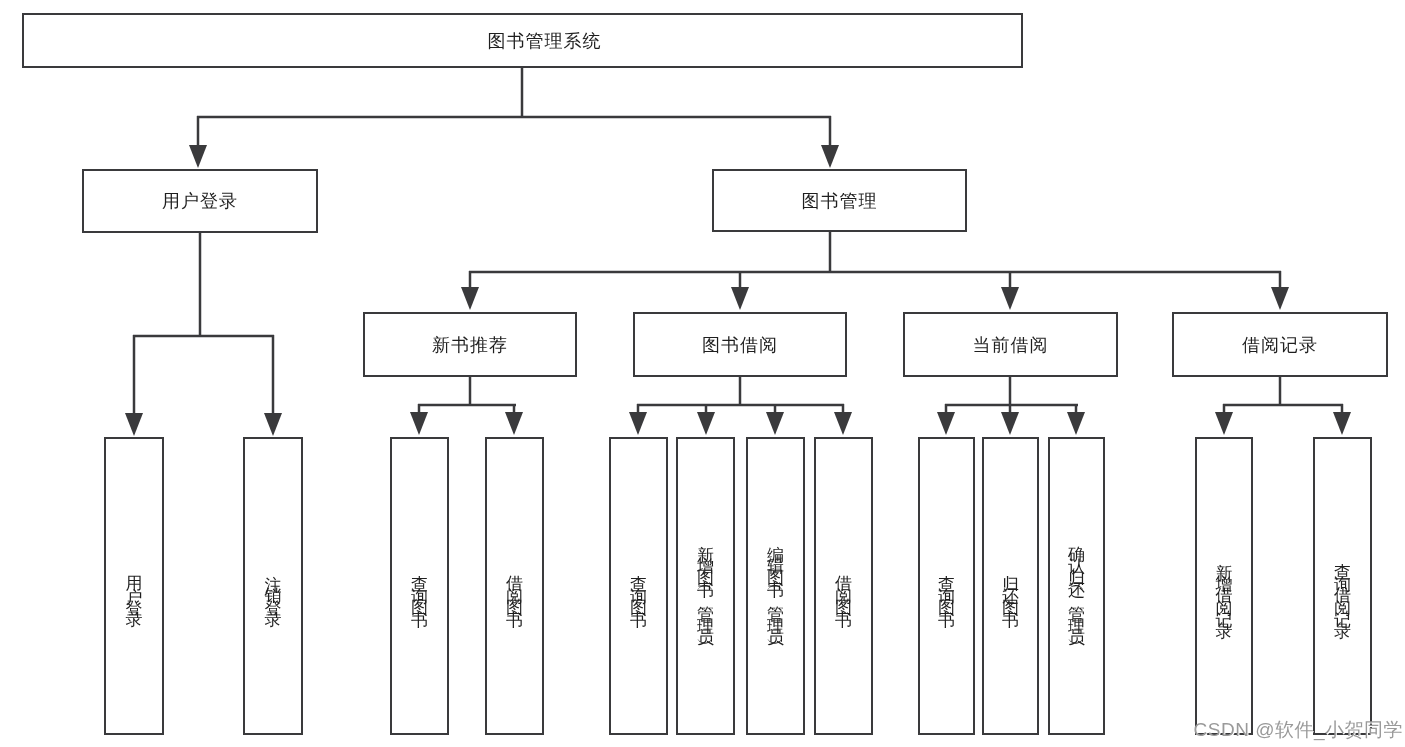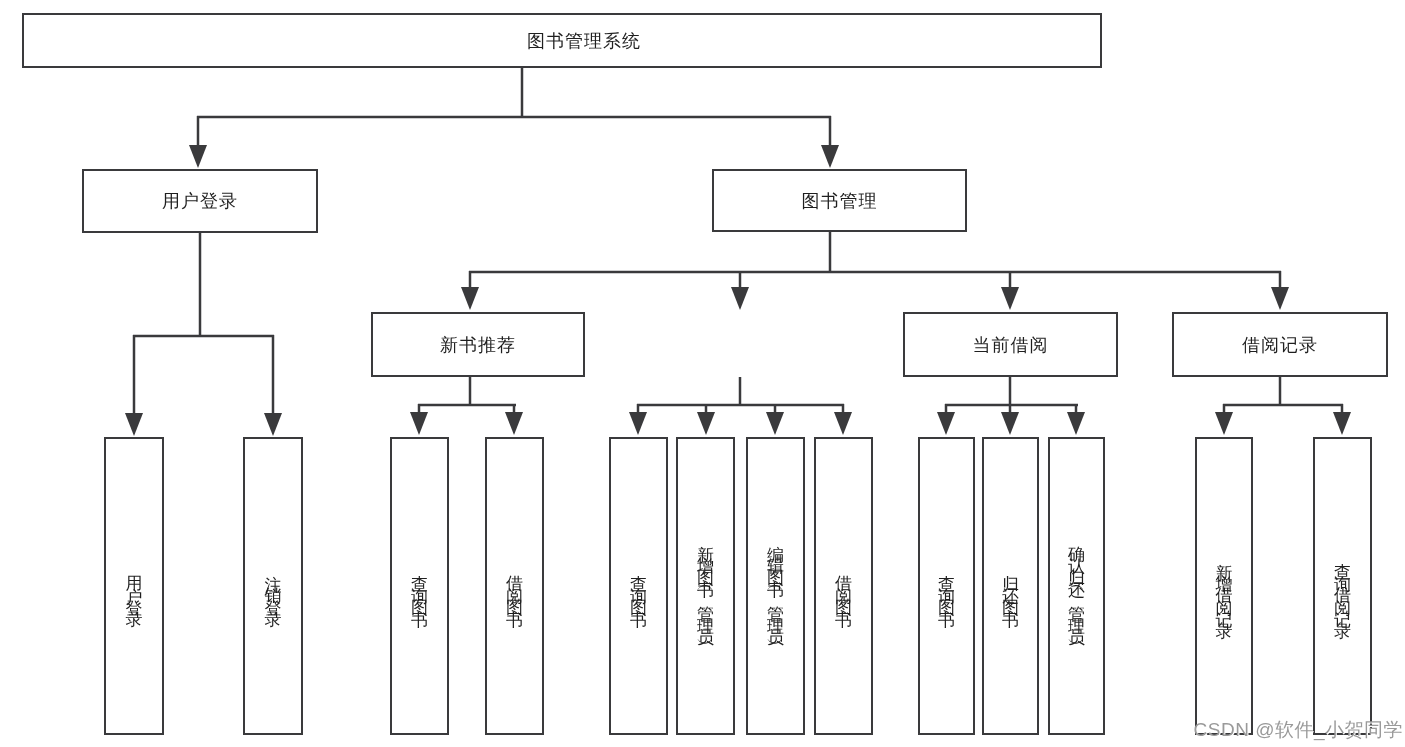--- a/index.html
+++ b/index.html
@@ -126,33 +126,36 @@
     <path class="arrow" d="M1076,435 l-9,-23 h18 z"></path>
 
     <line class="stroke" x1="1280" y1="377" x2="1280" y2="406"></line>
     <line class="stroke" x1="1223" y1="405" x2="1343" y2="405"></line>
     <line class="stroke" x1="1224" y1="404" x2="1224" y2="418"></line>
     <path class="arrow" d="M1224,435 l-9,-23 h18 z"></path>
     <line class="stroke" x1="1342" y1="404" x2="1342" y2="418"></line>
     <path class="arrow" d="M1342,435 l-9,-23 h18 z"></path>
   </svg>
 
-  <div class="node" style="left:22px; top:13px; width:1080px; height:55px;padding-left:44px;">
+  <div class="node" style="left:22px; top:13px; width:1001px; height:55px;padding-left:44px;">
     <span>图书管理系统</span>
   </div>
 
   <div class="node" style="left:82px; top:169px; width:236px; height:64px;">
     <span>用户登录</span>
   </div>
   <div class="node" style="left:712px; top:169px; width:255px; height:63px;">
     <span>图书管理</span>
   </div>
 
-  <div class="node" style="left:363px; top:312px; width:214px; height:65px;margin-left:8px;">
+  <div class="node" style="left:363px; top:312px; width:214px; height:65px;">
     <span>新书推荐</span>
+  </div>
+  <div class="node" style="left:633px; top:312px; width:214px; height:65px;">
+    <span>图书借阅</span>
   </div>
   <div class="node" style="left:1172px; top:312px; width:216px; height:65px;">
     <span>借阅记录</span>
   </div>
   <div class="node" style="left:903px; top:312px; width:215px; height:65px;">
     <span>当前借阅</span>
   </div>
 
   <div class="vnode" style="left:104px; top:437px; width:60px; height:298px;">
     <span class="vtext">用户登录</span>

